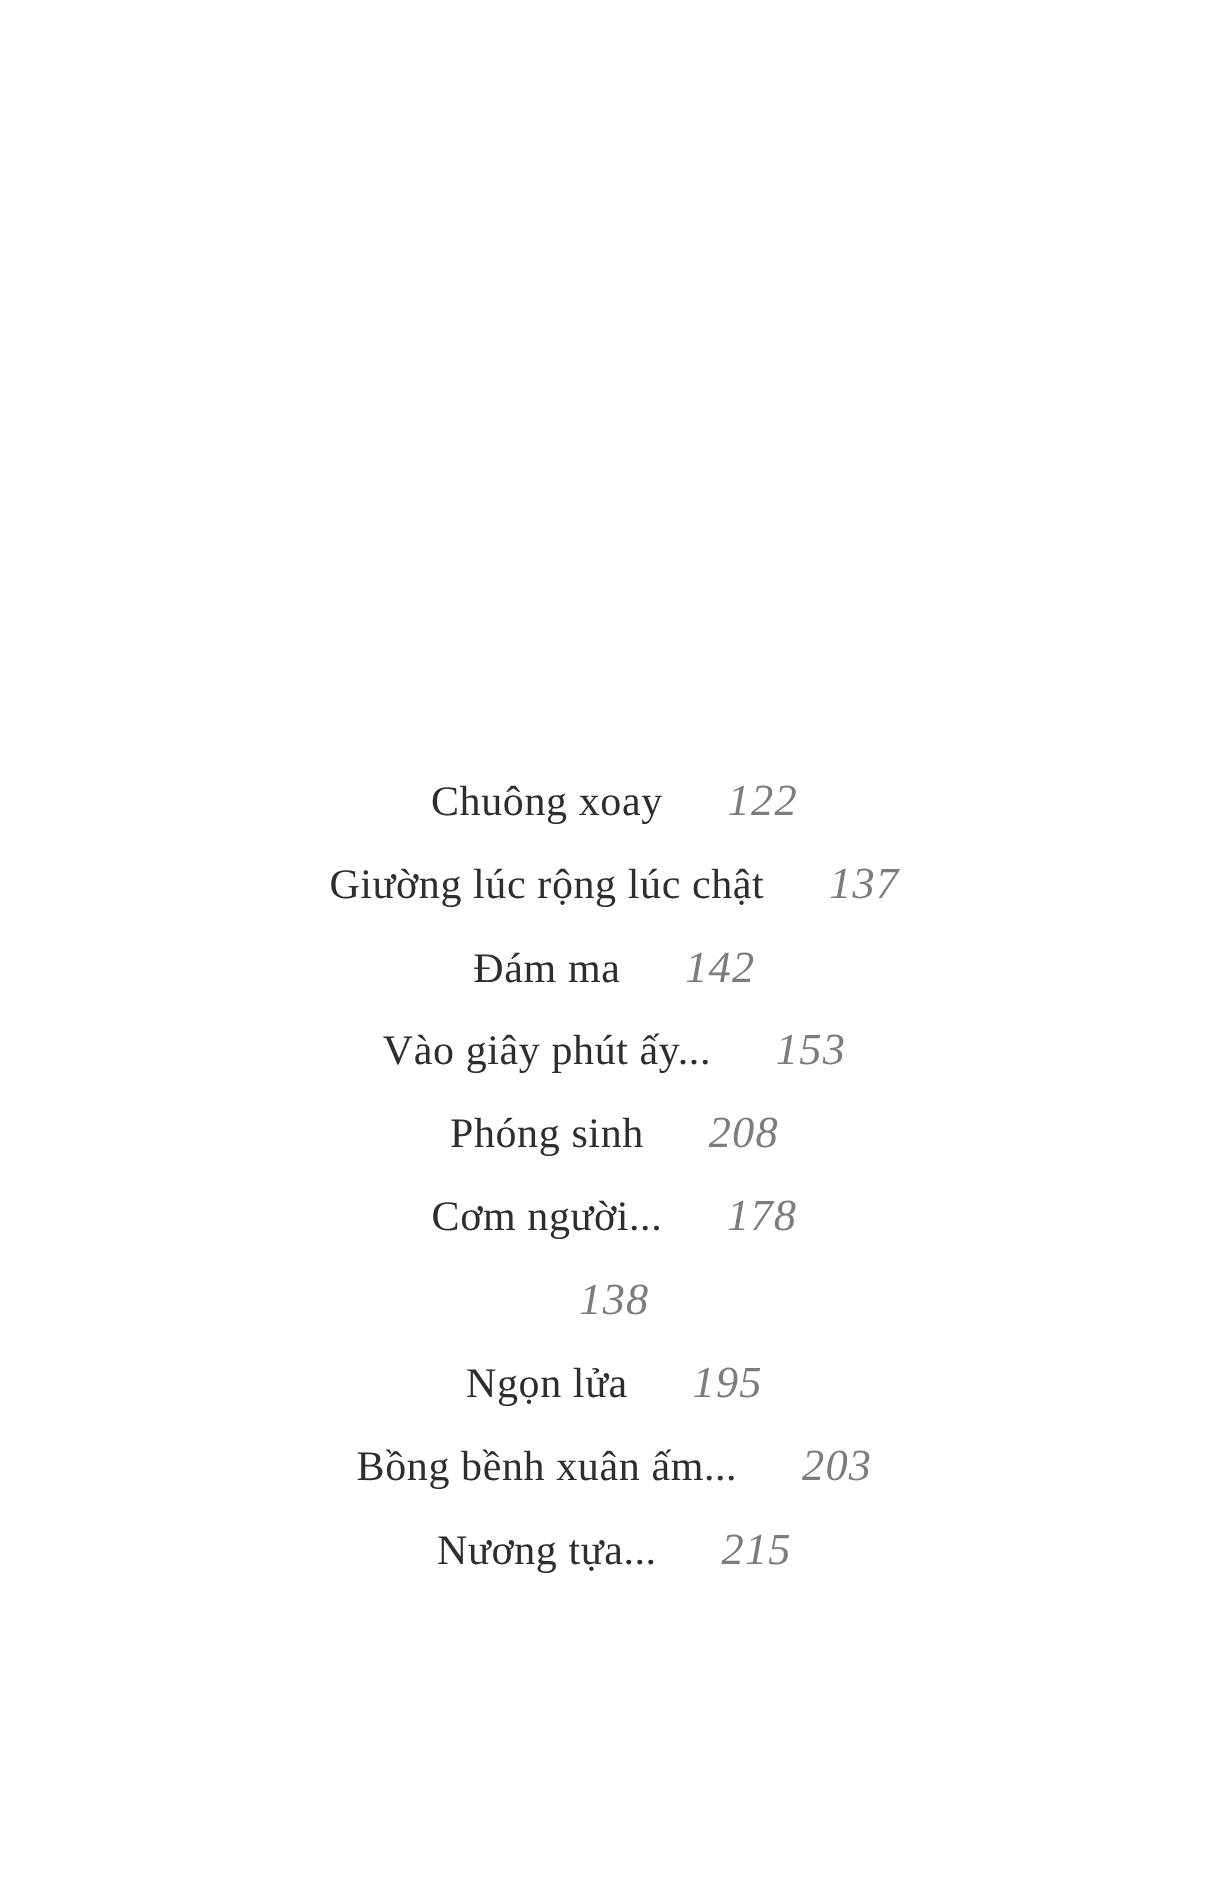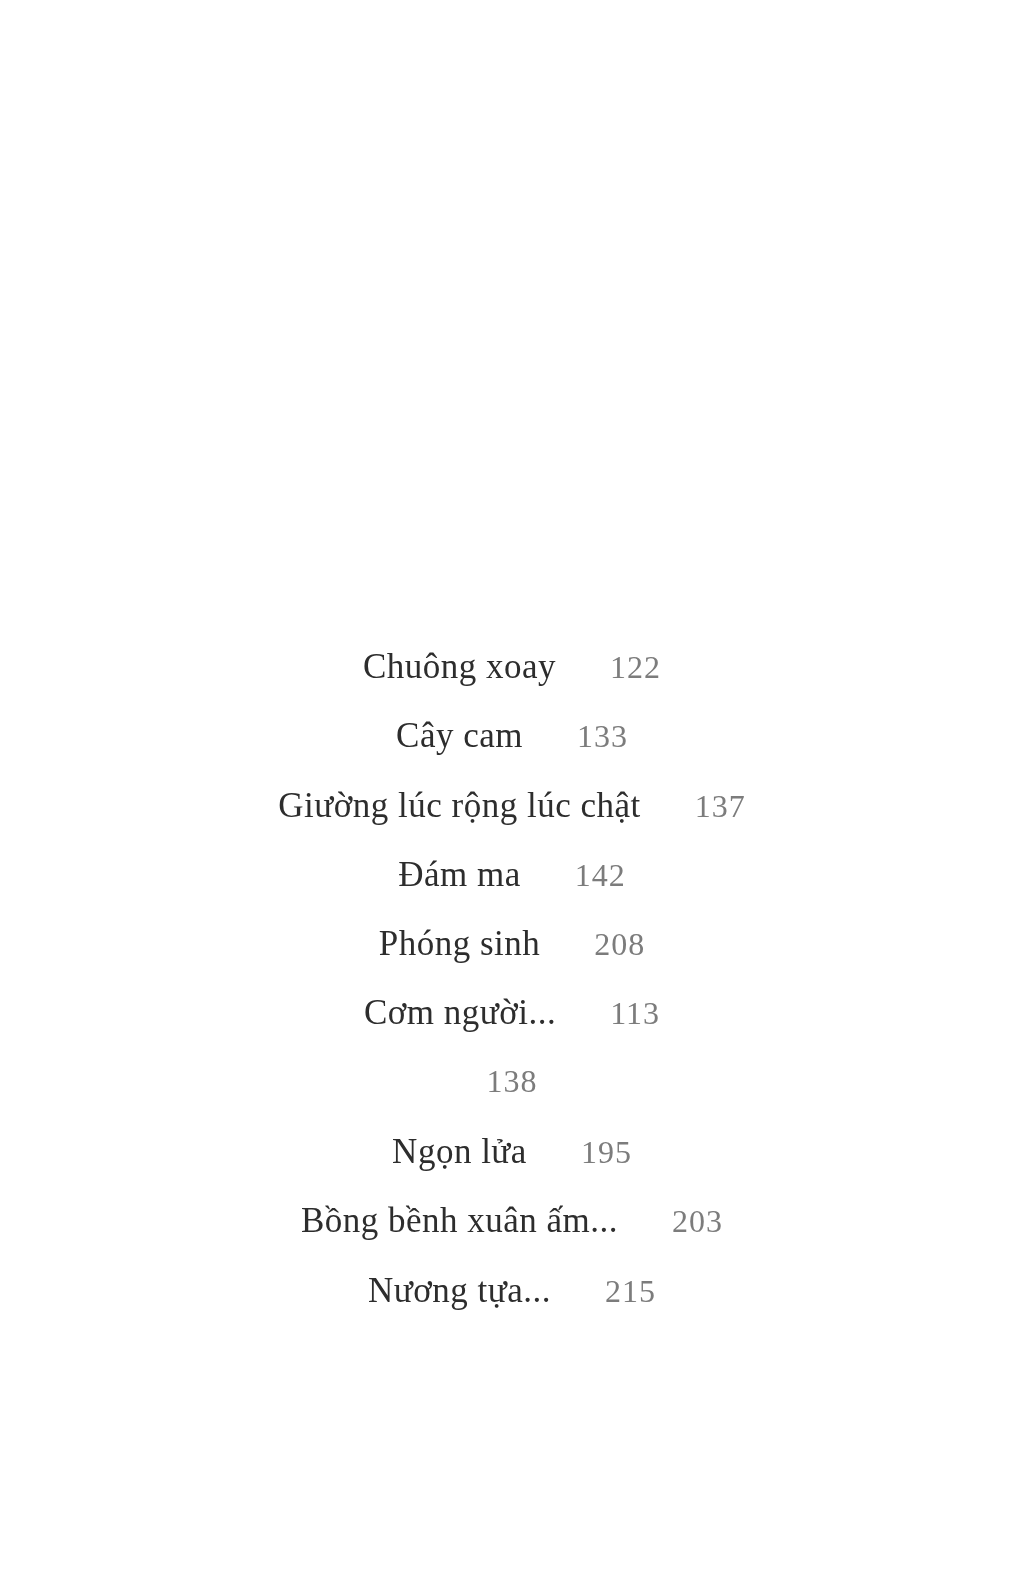--- a/index.html
+++ b/index.html
@@ -38,54 +38,55 @@
     gap: 54px;
     white-space: nowrap;
   }
   .toc-title {
     font-size: 35px;
     color: #2d2d2d;
     letter-spacing: 0.5px;
     line-height: 1;
   }
   .toc-page-num {
-    font-size: 32px;
+    font-size: 37px;
+    font-style: italic;
     color: #7c7c7c;
     letter-spacing: 1px;
     line-height: 1;
   }
 </style>
 </head>
 <body>
 
 <div class="page">
   <div class="toc" id="toc-list">
       <div class="toc-row">
         <span class="toc-title">Chuông xoay</span>
         <span class="toc-page-num">122</span>
       </div>
       <div class="toc-row">
-        <span class="toc-title">Cây cam</span>
-        <span class="toc-page-num">133</span>
-      </div>
-      <div class="toc-row">
         <span class="toc-title">Giường lúc rộng lúc chật</span>
         <span class="toc-page-num">137</span>
       </div>
       <div class="toc-row">
         <span class="toc-title">Đám ma</span>
         <span class="toc-page-num">142</span>
       </div>
       <div class="toc-row">
+        <span class="toc-title">Vào giây phút ấy...</span>
+        <span class="toc-page-num">153</span>
+      </div>
+      <div class="toc-row">
         <span class="toc-title">Phóng sinh</span>
         <span class="toc-page-num">208</span>
       </div>
       <div class="toc-row">
         <span class="toc-title">Cơm người...</span>
-        <span class="toc-page-num">113</span>
+        <span class="toc-page-num">178</span>
       </div>
       <div class="toc-row">
         <span class="toc-page-num">138</span>
       </div>
       <div class="toc-row">
         <span class="toc-title">Ngọn lửa</span>
         <span class="toc-page-num">195</span>
       </div>
       <div class="toc-row">
         <span class="toc-title">Bồng bềnh xuân ấm...</span>

